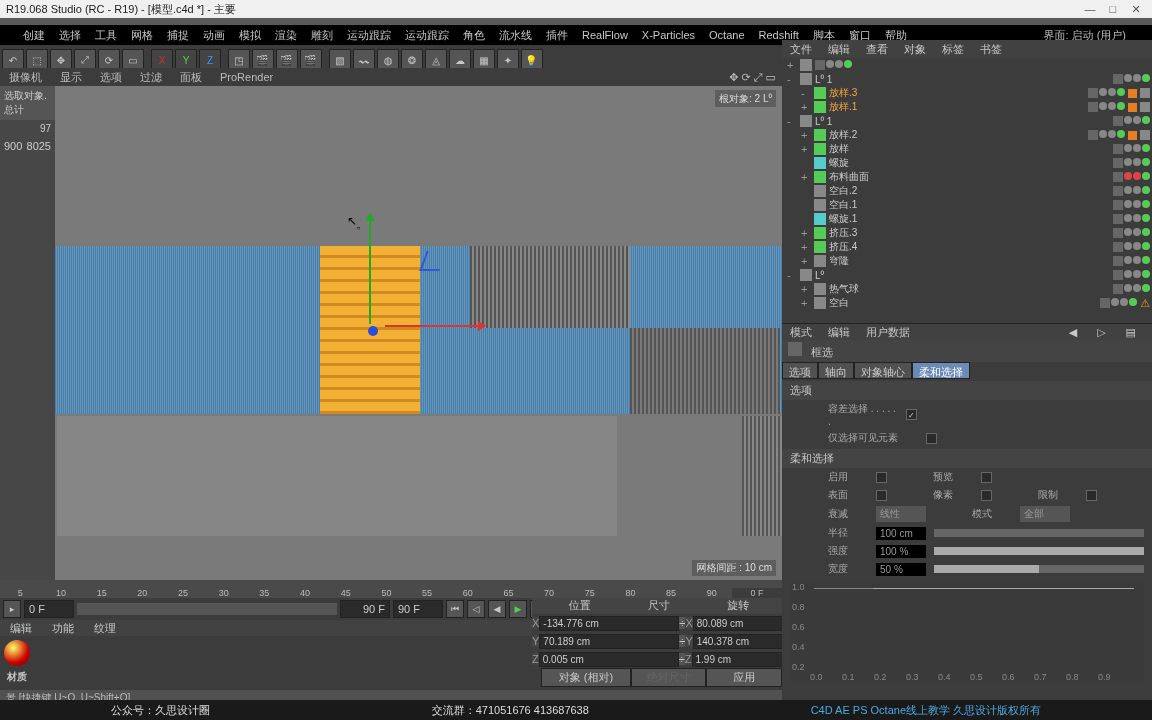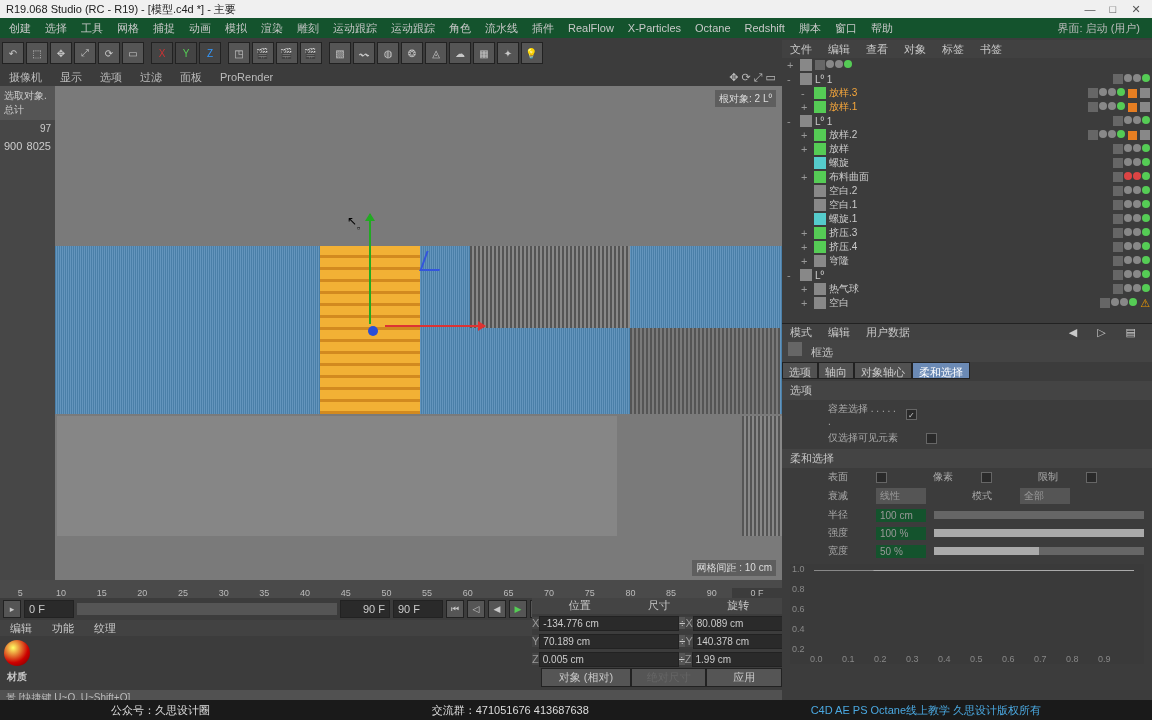--- a/index.html
+++ b/index.html
@@ -1,21 +1,21 @@
 <!DOCTYPE html>
 <html><head>
 <meta charset="utf-8">
 <style>
 * { margin: 0; padding: 0; box-sizing: border-box; font-family: "Microsoft YaHei", Arial, sans-serif; font-size: 11px; }
 body { background: #5a5a5a; color: #c8c8c8; width: 1152px; height: 720px; overflow: hidden; position: relative; }
 
 .title-bar { background: #f0f0f0; color: #222; height: 18px; padding: 2px 6px; display: flex; justify-content: space-between; align-items: center; }
 .title-bar .win-btns span { display: inline-block; width: 20px; text-align: center; color:#555; }
 
-.menu-bar { background: #14532d; height: 20px; display: flex; align-items: center; padding: 0 2px; }
+.menu-bar { background: #000000; height: 20px; display: flex; align-items: center; padding: 0 16px; margin-top: 7px; }
 .menu-bar span { padding: 2px 7px; cursor: pointer; }
 .menu-bar .right { margin-left: auto; padding-right: 10px; color: #bbb; }
 
 .toolbar { background: #3c3c3c; height: 30px; display: flex; align-items: center; padding: 2px 2px; gap: 3px; }
 .tool-btn { width: 22px; height: 22px; background: #555; border: 1px solid #222; display:inline-flex; align-items:center; justify-content:center; font-size:10px;}
 .tool-group { display: flex; gap: 2px; margin-right: 4px; }
 .axis-x{color:#c33;background:#444;} .axis-y{color:#5c5;background:#444;} .axis-z{color:#39f;background:#444;}
 .orange-ball{background:#e67e22;border-radius:50%;width:20px;height:20px;}
 .yellow-s{background:#f1c40f;color:#333;font-weight:bold;}
 
@@ -90,21 +90,21 @@
 .attr-tool .icon{width:14px;height:14px;display:inline-block;background:#666;margin-right:6px;}
 .attr-tabs2{display:flex;background:#3c3c3c;height:17px;}
 .attr-tabs2 span{padding:2px 6px;background:#515151;border:1px solid #222;}
 .attr-tabs2 span.active{background:#6b8ab5;color:#fff;}
 .attr-section{padding:2px 8px;background:#444;margin-top:2px;}
 .attr-field{display:flex;align-items:center;padding:2px 8px;gap:8px;}
 .attr-field label{width:70px;color:#aaa;font-size:10px;margin-left:38px;}
 .attr-field .cb{width:11px;height:11px;background:#2a2a2a;border:1px solid #666;}
 .attr-field .cb.on:after{content:"✓";color:#ccc;font-size:8px;position:relative;top:-2px;left:1px;}
 .attr-field .combo{background:#555;padding:1px 4px;min-width:50px;font-size:10px;color:#999;}
-.attr-field .num{background:#14532d;padding:1px 4px;width:50px;font-size:10px;color:#999;}
+.attr-field .num{background:#000000;padding:1px 4px;width:50px;font-size:10px;color:#999;}
 .attr-field .slider{flex:1;height:8px;background:#666;}
 .attr-field .slider .fill{height:100%;background:#aaa;}
 .curve-area{height:100px;background:#3a3a3a;position:relative;margin:4px 8px;}
 .curve-area .axis-lbl{position:absolute;font-size:9px;color:#888;}
 
 .footer{position:absolute;left:0;right:0;bottom:0;height:20px;background:#1a1a1a;color:#ddd;display:flex;align-items:center;justify-content:space-around;font-size:12px;}
 .footer .blue{color:#4aa8e0;}
 </style>
 </head>
 <body>
@@ -595,20 +595,26 @@
       <label>容差选择 . . . . . .</label>
       <span class="cb on"></span>
     </div>
     <div class="attr-field">
       <label style="width:90px;">仅选择可见元素</label>
       <span class="cb"></span>
     </div>
 
     <div class="attr-section">柔和选择</div>
     <div class="attr-field">
+      <label style="width:40px;">启用</label>
+      <span class="cb"></span>
+      <label style="width:40px;">预览</label>
+      <span class="cb"></span>
+    </div>
+    <div class="attr-field">
       <label style="width:40px;">表面</label>
       <span class="cb"></span>
       <label style="width:40px;">像素</label>
       <span class="cb"></span>
       <label style="width:40px;">限制</label>
       <span class="cb"></span>
     </div>
     <div class="attr-field">
       <label style="width:40px;">衰减</label>
       <span class="combo">线性</span>

